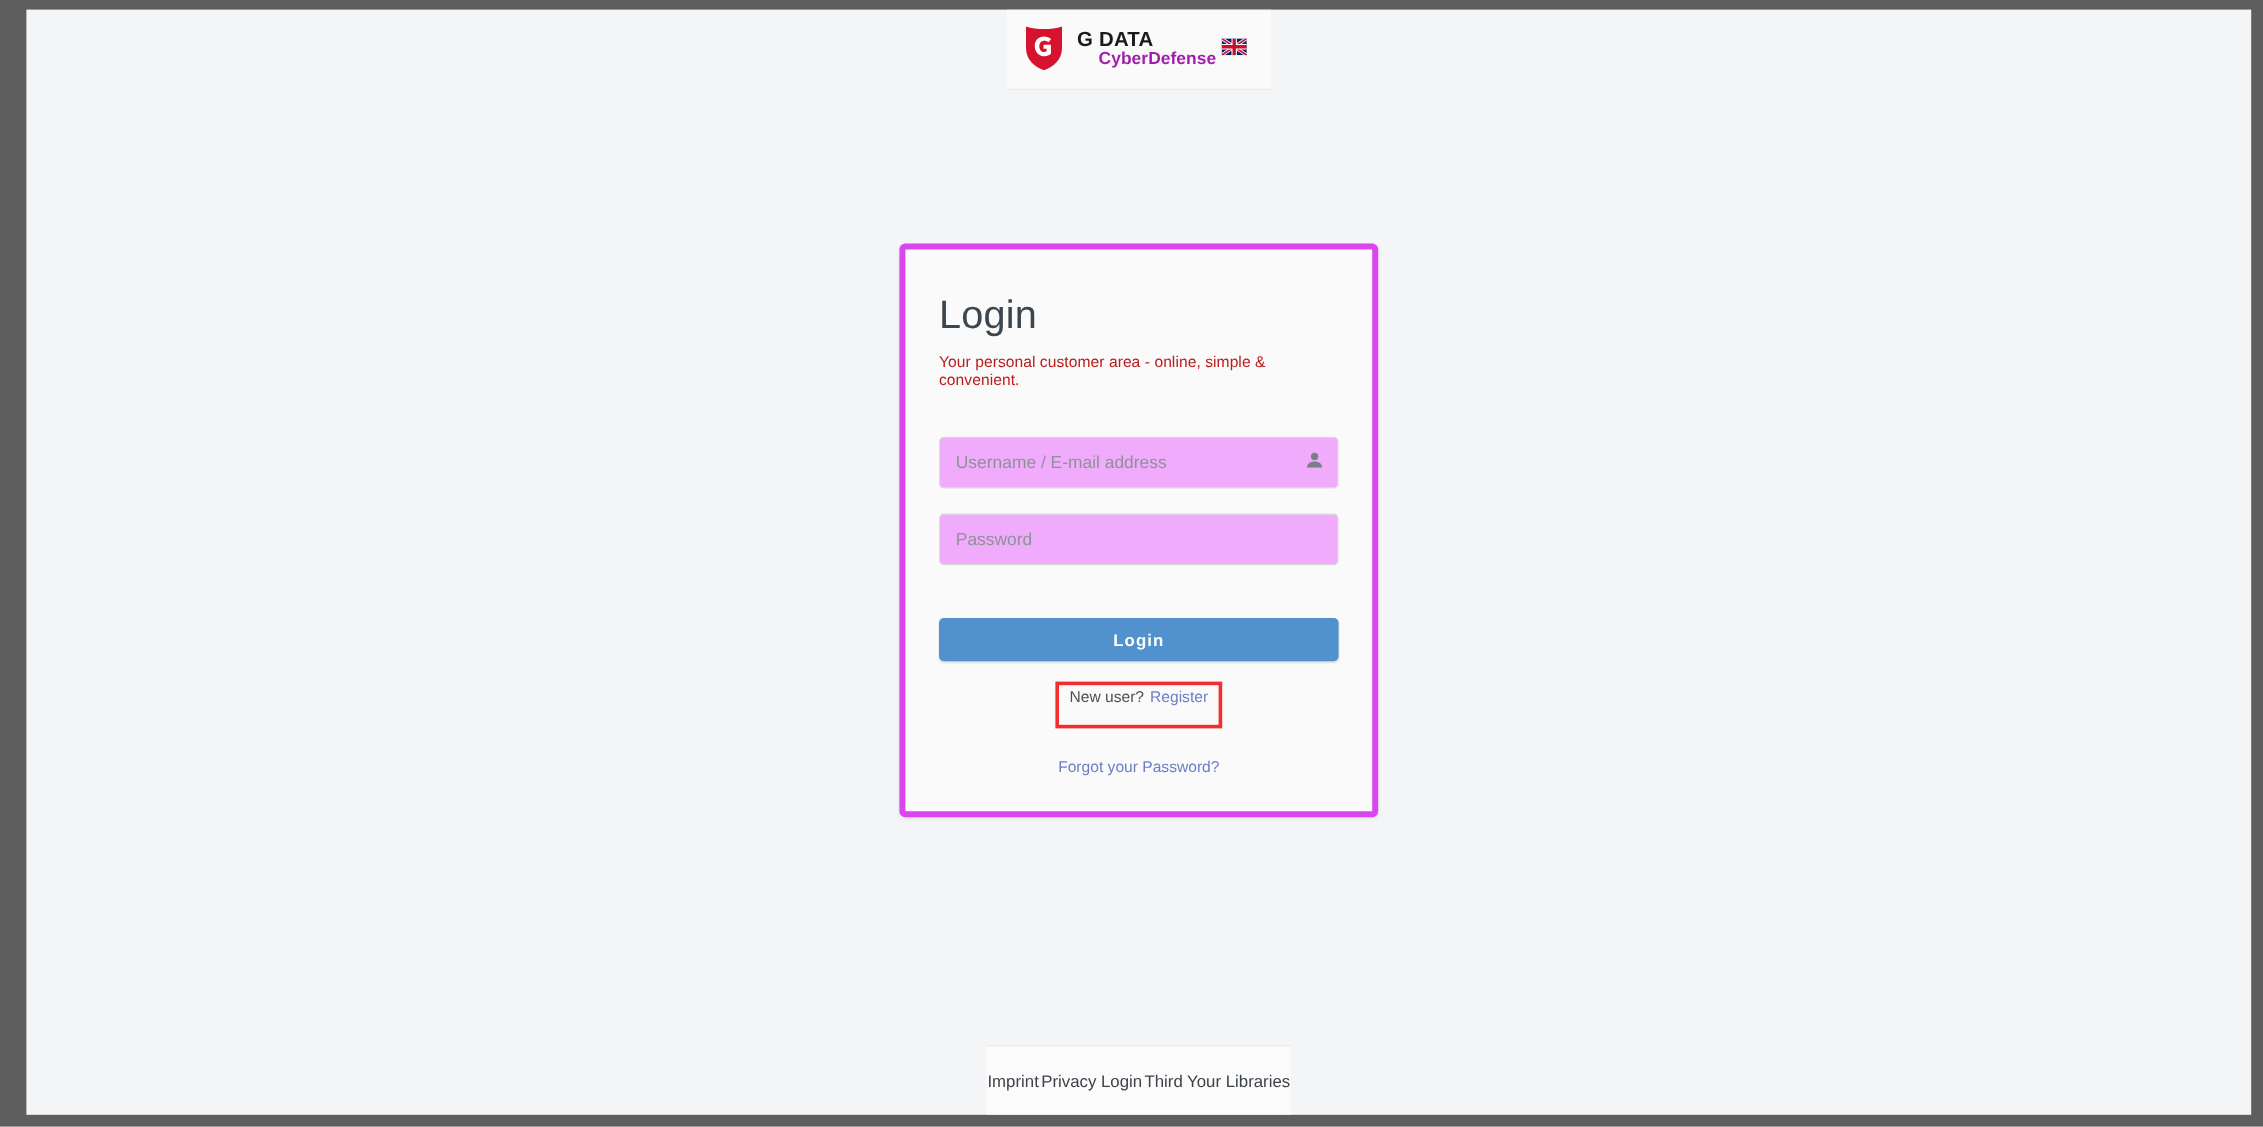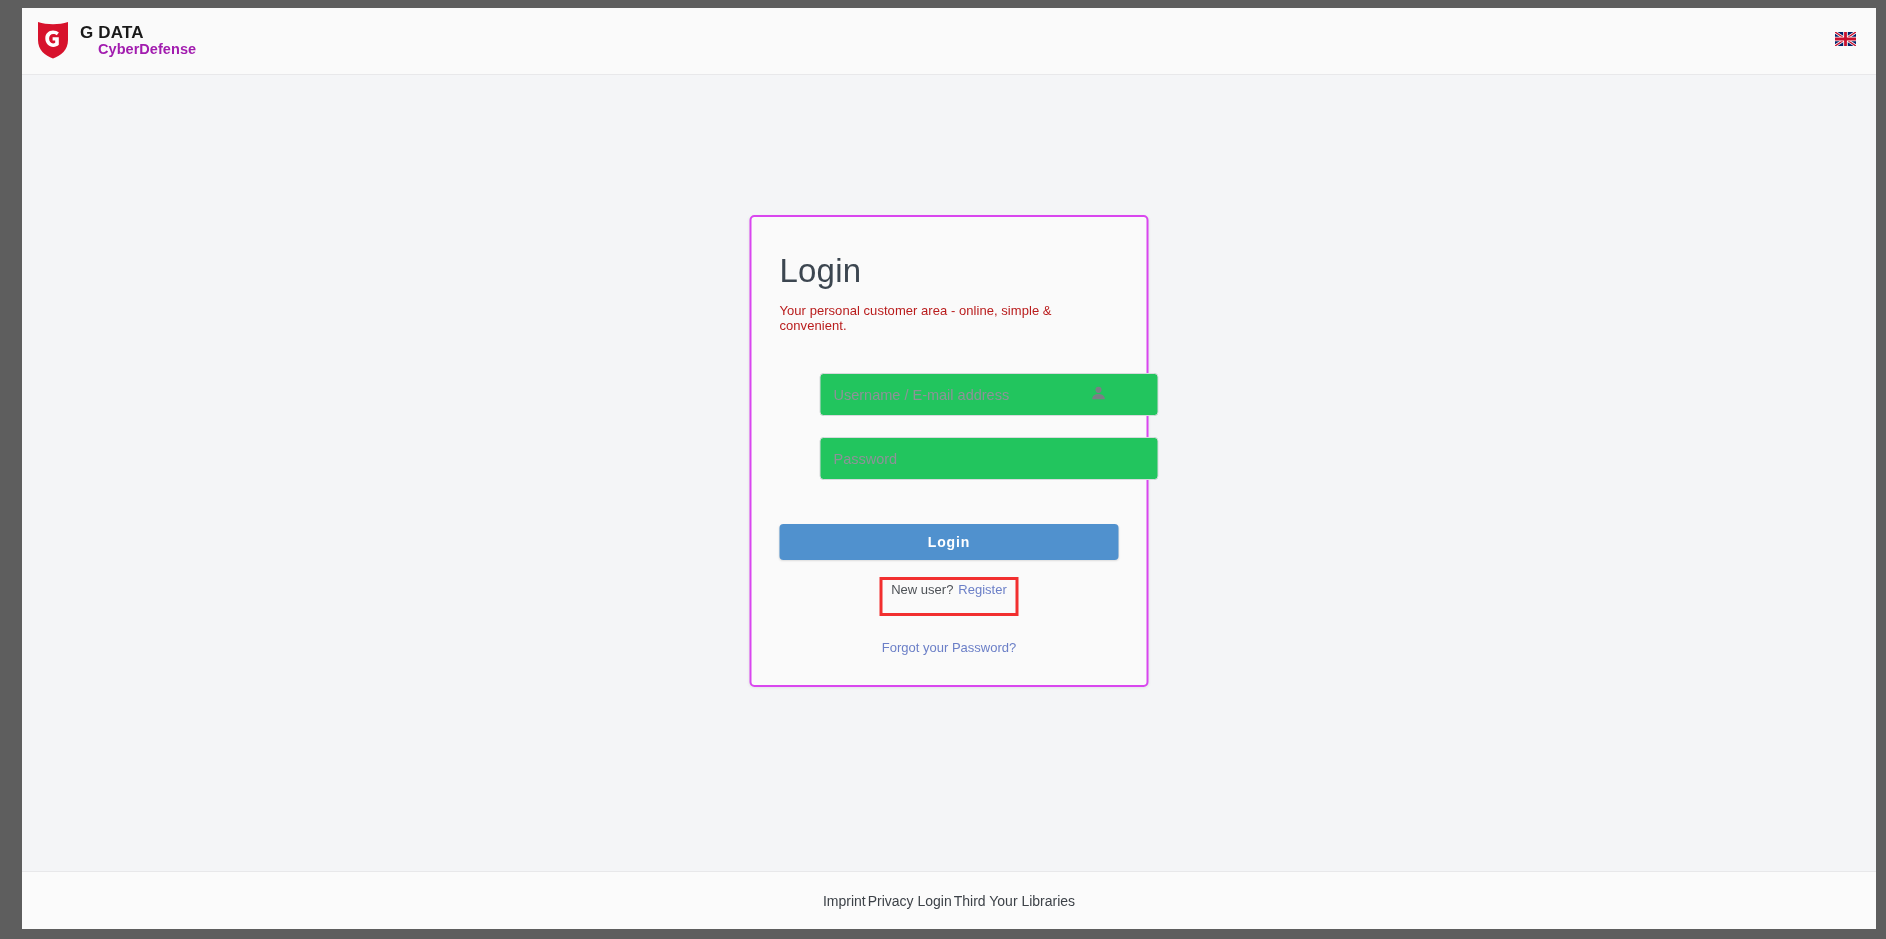--- a/index.html
+++ b/index.html
@@ -22,20 +22,21 @@
   }
 
   .viewport {
     position: relative;
     width: 1854px;
     height: 921px;
     background: #f4f5f7;
     overflow: hidden;
     display: flex;
     flex-direction: column;
+    align-items: center;
   }
 
   
   .site-header {
     flex: 0 0 auto;
     height: 67px;
     background: #fafafa;
     border-bottom: 1px solid #e8e8ea;
     display: flex;
     align-items: center;
@@ -83,24 +84,24 @@
   .main-area {
     flex: 1 1 auto;
     position: relative;
     background: #f4f5f7;
   }
 
   .login-card {
     position: absolute;
     left: 50%;
     transform: translateX(-50%);
-    top: 140px;
+    top: 128px;
     width: 399px;
     background: #fafafa;
-    border: 2px solid #d946ef;
+    border: 5px solid #d946ef;
     border-radius: 5px;
     box-shadow: 0 1px 3px rgba(0,0,0,0.07);
     padding: 36px 28px 30px 28px;
   }
 
   .card-title {
     font-size: 33px;
     font-weight: 300;
     color: #3c4650;
     letter-spacing: 0.2px;
@@ -116,29 +117,28 @@
   }
 
   .field {
     position: relative;
     margin-bottom: 21px;
   }
 
   .field input {
     width: 100%;
     height: 43px;
-    background: #22c55e;
+    background: #f0abfc;
     border: 1px solid #d8dadd;
     border-radius: 4px;
     padding: 0 40px 0 13px;
     font-family: "Liberation Sans", sans-serif;
     font-size: 14.5px;
     color: #4a4f55;
     outline: none;
-    margin-left: 40px;
   }
   .field input::placeholder {
     color: #8e9298;
     opacity: 1;
   }
 
   .field-icon {
     position: absolute;
     right: 11px;
     top: 50%;

